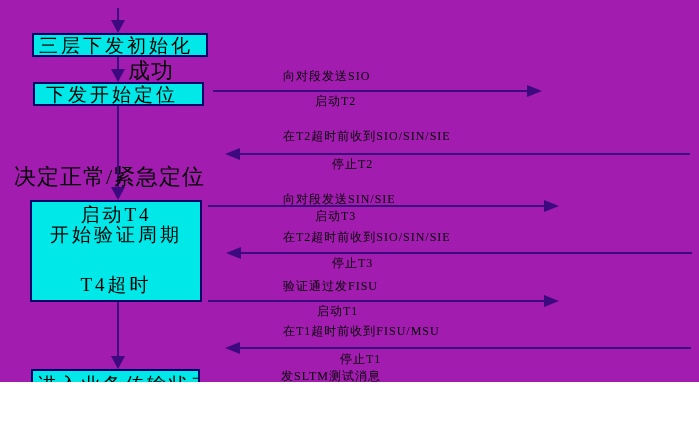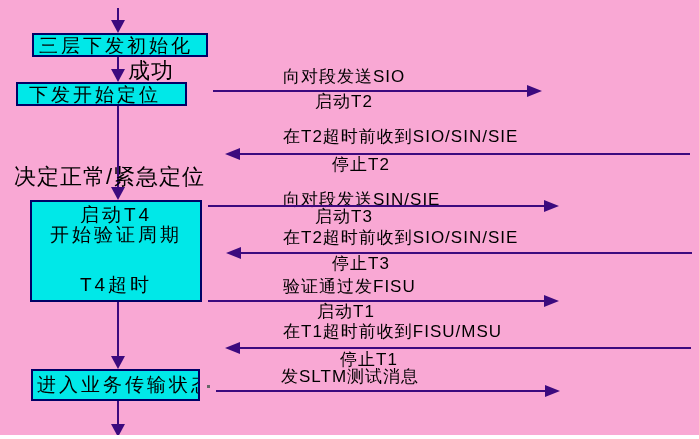--- a/index.html
+++ b/index.html
@@ -1,21 +1,21 @@
 <!DOCTYPE html>
 <html><head>
 <meta charset="utf-8">
 <style>
   html, body { margin: 0; padding: 0; background: #ffffff; }
   .canvas {
     position: relative;
     width: 699px;
-    height: 435px;
-    background: #f9a8d4;
-    font-family: Liberation Sans, sans-serif;
+    height: 382px;
+    background: #a21caf;
+    font-family: Liberation Serif, serif;
     color: #000000;
     overflow: hidden;
   }
   .box {
     position: absolute;
     background: #00e8e8;
     border: 2px solid #000066;
     box-sizing: border-box;
     font-size: 19px;
     letter-spacing: 3px;
@@ -38,21 +38,21 @@
     border-left: 15px solid #3c0a7e;
   }
   .head-left {
     position: absolute; width: 0; height: 0;
     border-top: 6px solid transparent;
     border-bottom: 6px solid transparent;
     border-right: 15px solid #3c0a7e;
   }
   .lbl {
     position: absolute;
-    font-size: 17px;
+    font-size: 12px;
     letter-spacing: 1px;
     line-height: 19px;
     white-space: nowrap;
   }
   .flowlbl {
     position: absolute;
     font-size: 22px;
     letter-spacing: 1px;
     line-height: 21px;
     white-space: nowrap;
@@ -77,21 +77,21 @@
   <div class="vline" style="left:117px; top:302px; height:54px;"></div>
   <div class="head-down" style="left:111px; top:356px;"></div>
 
   <div class="vline" style="left:117px; top:400px; height:24px;"></div>
   <div class="head-down" style="left:111px; top:424px;"></div>
 
   <div class="box" style="left:32px; top:33px; width:176px; height:24px; padding:1px 0 0 5px;">
     <span>三层下发初始化</span>
   </div>
 
-  <div class="box" style="left:16px; top:82px; width:171px; height:24px; padding:1px 0 0 11px;">
+  <div class="box" style="left:33px; top:82px; width:171px; height:24px; padding:1px 0 0 11px;">
     <span>下发开始定位</span>
   </div>
 
   <div class="box" style="left:30px; top:200px; width:172px; height:102px; padding-top:3px;">
     <div class="b3-line">启动T4</div>
     <div class="b3-line">开始验证周期</div>
     <div class="b3-line" style="position:absolute; left:0; right:0; bottom:5px;">T4超时</div>
   </div>
 
   <div class="box" style="left:31px; top:369px; width:169px; height:32px; padding:4px 0 0 4px;">

